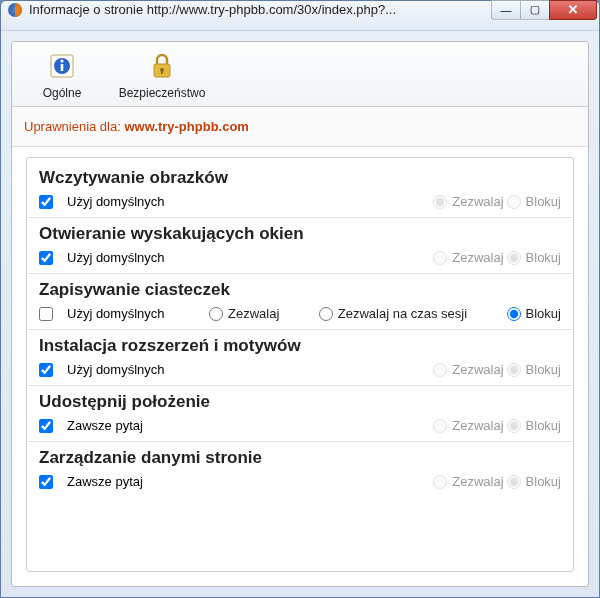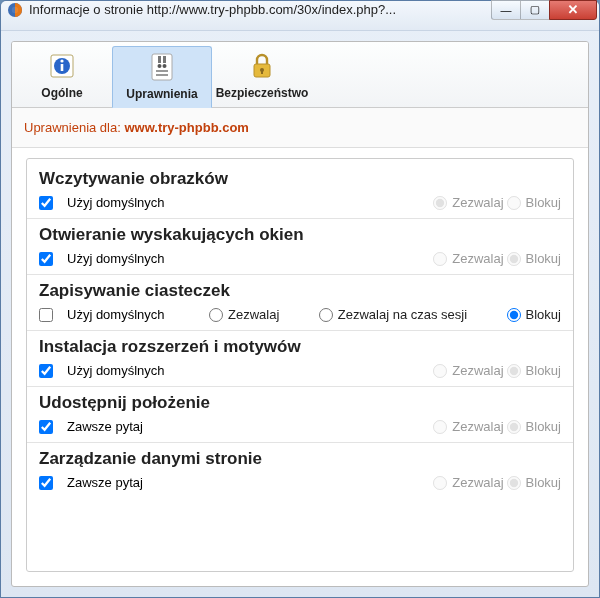--- a/index.html
+++ b/index.html
@@ -79,21 +79,21 @@
     cursor: default;
   }
   .tab.active {
     background: #cfe3f8;
     border: 1px solid #9ac0e8;
     border-bottom: 1px solid #cfe3f8;
     border-radius: 3px 3px 0 0;
     margin-bottom: -1px;
   }
   .tab .icon { width: 32px; height: 32px; margin: 0 auto 4px; }
-  .tab .label { font-size: 12px; color: #222; font-weight: bold; }
+  .tab .label { font-size: 12px; color: #222; }
   .subheader {
     padding: 12px 12px;
     color: #c2410c;
     border-bottom: 1px solid #ddd;
     background: #fafafa;
   }
   .subheader b { font-weight: bold; }
   .perm-box {
     margin: 10px 14px 14px;
     border: 1px solid #ccc;
@@ -148,34 +148,20 @@
           <div class="icon">
             <svg viewBox="0 0 32 32">
                 <rect x="5" y="5" width="22" height="22" rx="2" fill="#fff" stroke="#b7a76a"></rect>
                 <circle cx="16" cy="16" r="8" fill="#2a66c9"></circle>
                 <rect x="14.7" y="14" width="2.6" height="7" fill="#fff"></rect>
                 <circle cx="16" cy="11" r="1.6" fill="#fff"></circle>
               </svg>
           </div>
           <div class="label">Ogólne</div>
         </div>
-        <div class="tab active">
-          <div class="icon">
-            <svg viewBox="0 0 32 32">
-                <rect x="6" y="3" width="20" height="26" rx="2" fill="#fff" stroke="#aaa"></rect>
-                <rect x="12" y="5" width="3" height="7" fill="#777"></rect>
-                <rect x="17" y="5" width="3" height="7" fill="#777"></rect>
-                <circle cx="13.5" cy="15" r="2" fill="#555"></circle>
-                <circle cx="18.5" cy="15" r="2" fill="#555"></circle>
-                <rect x="10" y="19" width="12" height="2" fill="#999"></rect>
-                <rect x="10" y="23" width="12" height="2" fill="#999"></rect>
-              </svg>
-          </div>
-          <div class="label">Uprawnienia</div>
-        </div>
         <div class="tab">
           <div class="icon">
             <svg viewBox="0 0 32 32">
                 <rect x="8" y="14" width="16" height="13" rx="2" fill="#e5b93c" stroke="#b8902a"></rect>
                 <path d="M11 14 V10 a5 5 0 0 1 10 0 V14" fill="none" stroke="#b8902a" stroke-width="2.4"></path>
                 <circle cx="16" cy="20" r="2" fill="#8a6a1f"></circle>
                 <rect x="15" y="20" width="2" height="4" fill="#8a6a1f"></rect>
               </svg>
           </div>
           <div class="label">Bezpieczeństwo</div>

